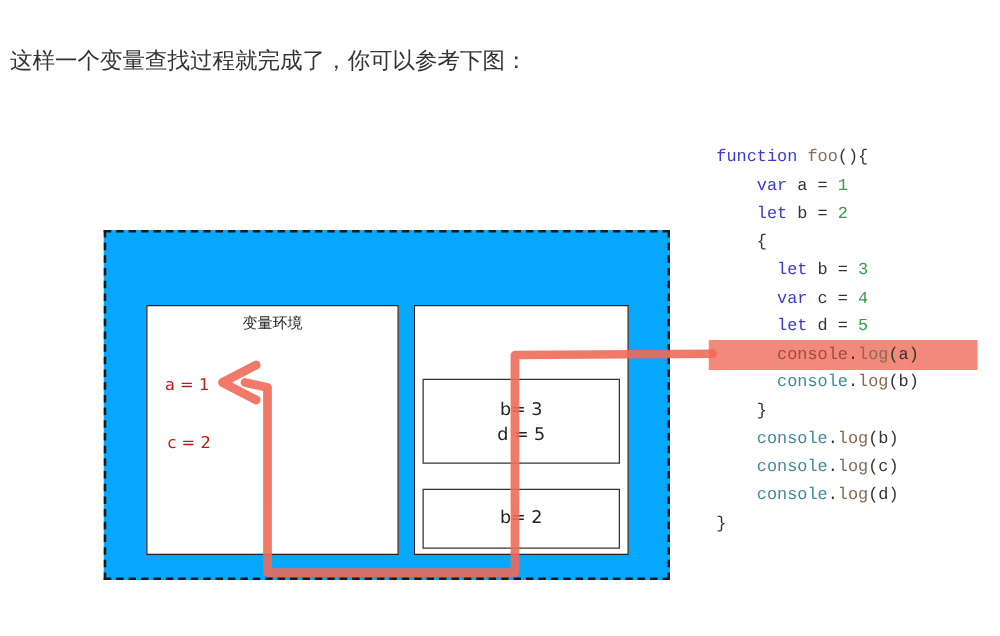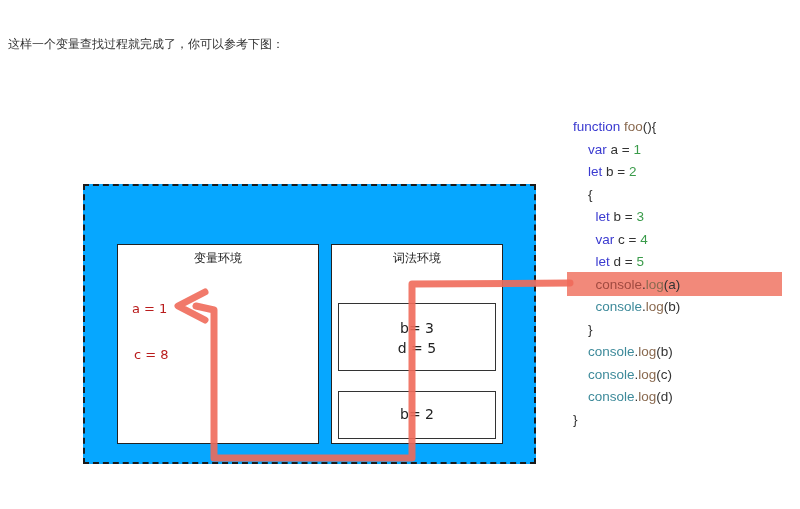--- a/index.html
+++ b/index.html
@@ -1,46 +1,45 @@
 <!DOCTYPE html>
 <html><head>
 <meta charset="utf-8">
 <style>
   html, body { margin:0; padding:0; }
   body { width:800px; height:509px; background:#ffffff; position:relative; overflow:hidden; font-family:"DejaVu Sans", sans-serif; }
-  .intro { position:absolute; left:8px; top:36px; font-size:12px; color:#333; }
+  .intro { position:absolute; left:8px; top:36px; font-size:18px; color:#333; }
   .outer { position:absolute; left:83px; top:184px; width:453px; height:280px; background:#06a7ff; border:2px dashed #1a1a1a; box-sizing:border-box; }
   .title { position:absolute; left:0; width:100%; top:10px; text-align:center; font-size:17px; color:#111; }
   .panel { position:absolute; background:#fff; border:1.5px solid #222; box-sizing:border-box; }
   .p-left { left:32px; top:58px; width:202px; height:200px; }
   .p-right { left:246px; top:58px; width:172px; height:200px; }
   .ptitle { position:absolute; width:100%; top:5px; text-align:center; font-size:12px; color:#222; }
   .var { position:absolute; font-size:13px; color:#b91c1c; }
   .inner { position:absolute; left:6px; width:158px; border:1.5px solid #333; box-sizing:border-box; text-align:center; font-size:14px; color:#222; }
-  .code { position:absolute; left:573px; top:116px; font-family:Liberation Sans, sans-serif; font-size:13.5px; line-height:22.5px; color:#333; white-space:pre; }
+  .code { position:absolute; left:573px; top:116px; font-family:Liberation Mono, monospace; font-size:13.5px; line-height:22.5px; color:#333; white-space:pre; }
   .kw { color:#3a3ad0; }
   .num { color:#3a9b4a; }
   .fn { color:#8a6a50; }
   .cons { color:#3d8a9a; }
   .hl { position:absolute; left:567px; top:272px; width:215px; height:24px; background:#f2897a; }
   svg.arrow { position:absolute; left:0; top:0; }
 </style>
 </head>
 <body>
 
 <div class="intro">这样一个变量查找过程就完成了，你可以参考下图：</div>
 
 <div class="outer">
   <div class="panel p-left">
     <div class="ptitle">变量环境</div>
     <div class="var" style="left:14px; top:56px;">a = 1</div>
-    <div class="var" style="left:16px; top:102px;">c = 8</div>
+    <div class="var" style="left:16px; top:102px;">c = 2</div>
   </div>
   <div class="panel p-right">
-    <div class="ptitle">词法环境</div>
     <div class="inner" style="top:58px; height:68px; padding-top:14px; line-height:20px;">
       <div>b= 3</div>
       <div>d = 5</div>
     </div>
     <div class="inner" style="top:146px; height:48px; line-height:44px;">
       <div>b= 2</div>
     </div>
   </div>
 </div>
 

